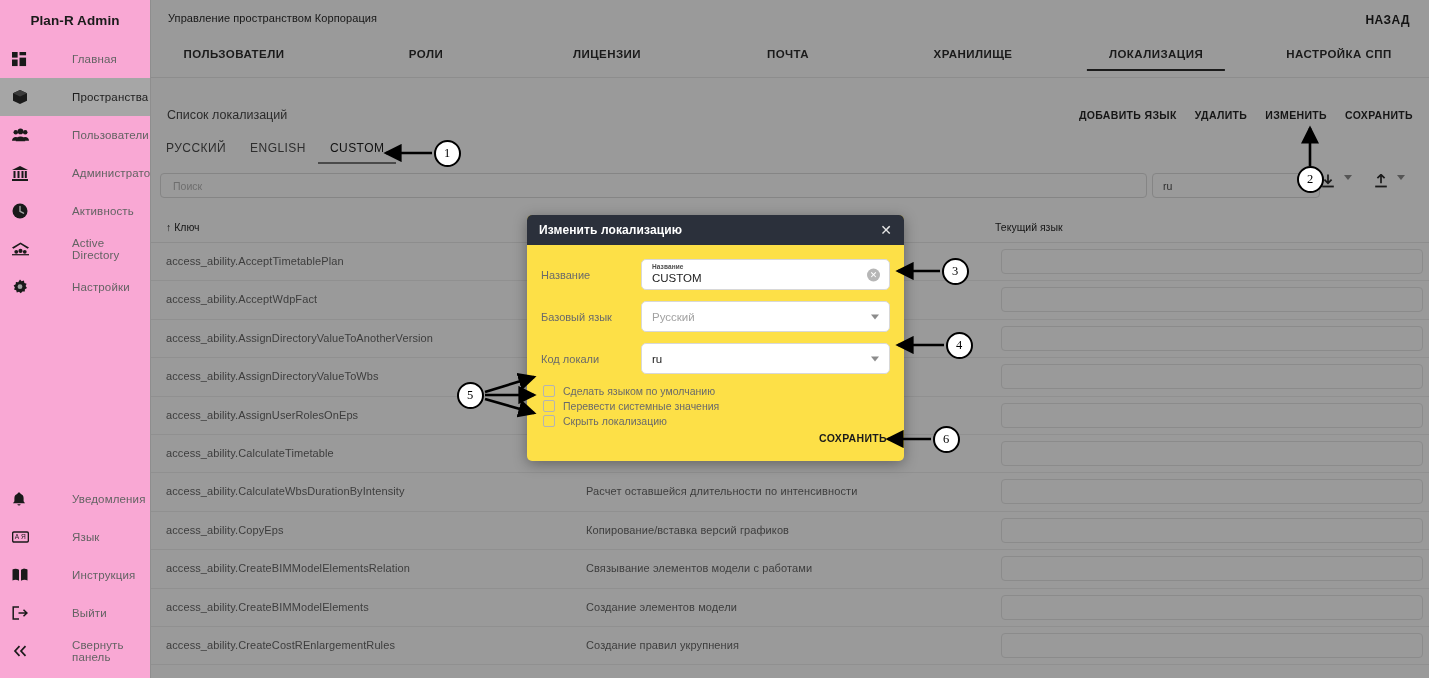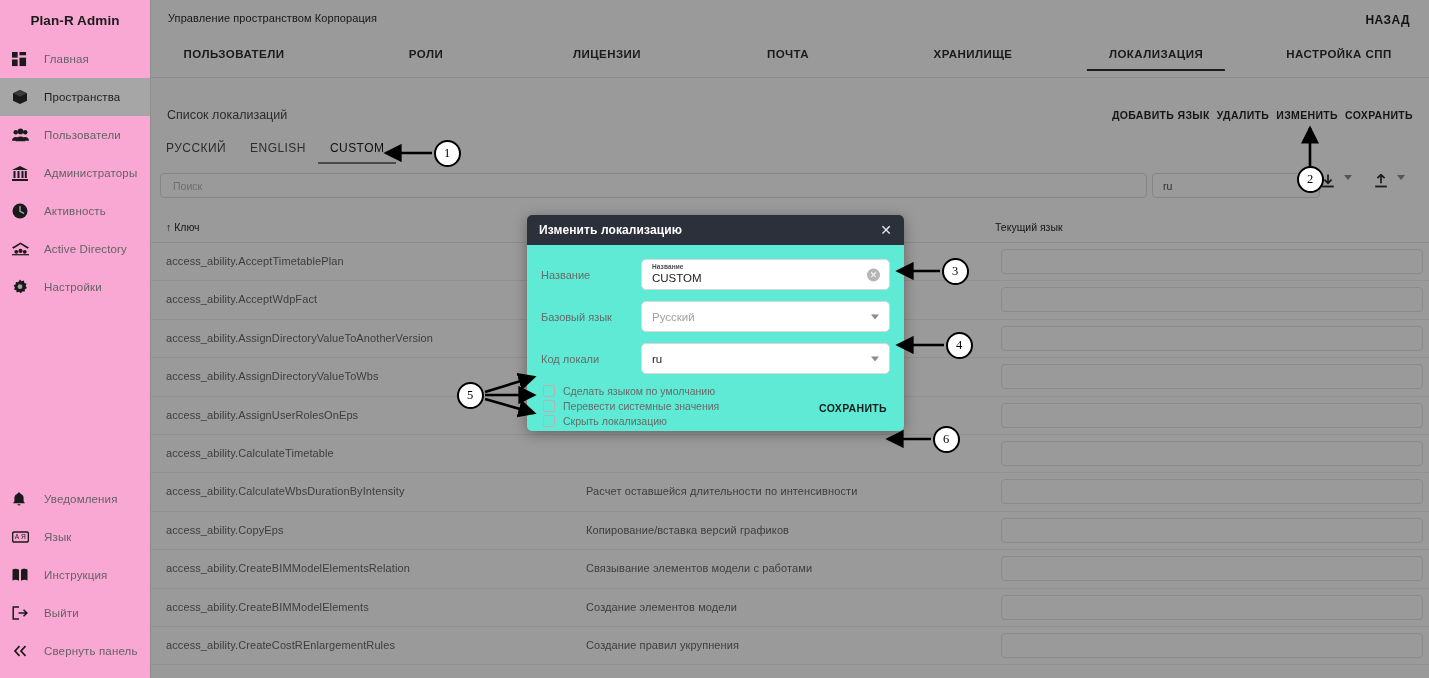--- a/index.html
+++ b/index.html
@@ -16,21 +16,21 @@
     position: absolute; left: 0; top: 0; width: 151px; height: 678px;
     background: #f9a8d4;
     border-right: 1px solid #8e8e8e;
   }
   .brand {
     height: 40px; display: flex; align-items: center; justify-content: center;
     font-size: 13.5px; font-weight: bold; color: #1b1b1b; letter-spacing: .1px;
   }
   .nav-item {
     height: 38px; display: flex; align-items: center; padding-left: 12px;
-    color: #636363; font-size: 11.5px; letter-spacing: .15px;
+    color: #636363; font-size: 11.5px; letter-spacing: .15px; gap: 28px;
   }
   .nav-item.active { background: #a6a6a6; color: #1d1d1d; }
   .nav-ico {
     width: 26px; min-width: 26px; display: flex; align-items: center;
     justify-content: flex-start; color: #1a1a1a;
   }
   .nav-ico svg { display: block; }
   .nav-label { padding-left: 6px; }
   .sidebar-bottom { position: absolute; left: 0; bottom: 8px; width: 151px; }
 
@@ -55,21 +55,21 @@
     position: absolute; top: 8px; transform: translateX(-50%);
     font-size: 11.5px; font-weight: bold; color: #1a1a1a; letter-spacing: .45px;
     padding-bottom: 9px; white-space: nowrap;
   }
   .tab.active { border-bottom: 2px solid #1b1b1b; padding: 0 22px 9px; }
 
   .section-title {
     position: absolute; left: 167px; top: 108px;
     font-size: 12.5px; color: #2b2b2b;
   }
-  .toolbar-actions { position: absolute; right: 16px; top: 109px; display: flex; gap: 7px; }
+  .toolbar-actions { position: absolute; right: 16px; top: 109px; display: flex; gap: 18px; }
   .tb-act { font-size: 10.5px; font-weight: bold; color: #161616; letter-spacing: .35px; }
 
   .lang-tabs { position: absolute; left: 166px; top: 141px; display: flex; gap: 0; }
   .lang-tab {
     font-size: 12px; color: #2e2e2e; letter-spacing: .45px;
     padding: 0 12px 7px 12px; white-space: nowrap;
   }
   .lang-tab:first-child { padding-left: 0; }
   .lang-tab.active { color: #111; border-bottom: 2px solid #4a4a4a; }
 
@@ -108,22 +108,22 @@
     position: absolute; left: 435px; top: 12px;
     font-size: 11px; color: #3d3d3d; letter-spacing: .1px; white-space: nowrap;
   }
   .cell-input {
     position: absolute; left: 850px; top: 6px; width: 422px; height: 25px;
     border: 1px solid #8b8b8b; border-radius: 4px;
   }
 
   
   .dialog {
-    position: absolute; left: 527px; top: 215px; width: 377px; height: 216px;
-    background: #5eead4; border-radius: 5px; box-shadow: 0 3px 14px rgba(0,0,0,.35);
+    position: absolute; left: 527px; top: 215px; width: 377px; height: 246px;
+    background: #fde047; border-radius: 5px; box-shadow: 0 3px 14px rgba(0,0,0,.35);
     overflow: hidden;
   }
   .dlg-head {
     height: 30px; background: #2b303b; display: flex; align-items: center;
     padding: 0 12px; color: #fff;
   }
   .dlg-title { font-size: 12px; font-weight: bold; letter-spacing: .1px; }
   .dlg-close { margin-left: auto; font-size: 14px; line-height: 1; color: #e7e7e7; }
   .dlg-body { padding: 14px 14px 0 14px; }
   .frow { display: flex; align-items: center; margin-bottom: 11px; }

